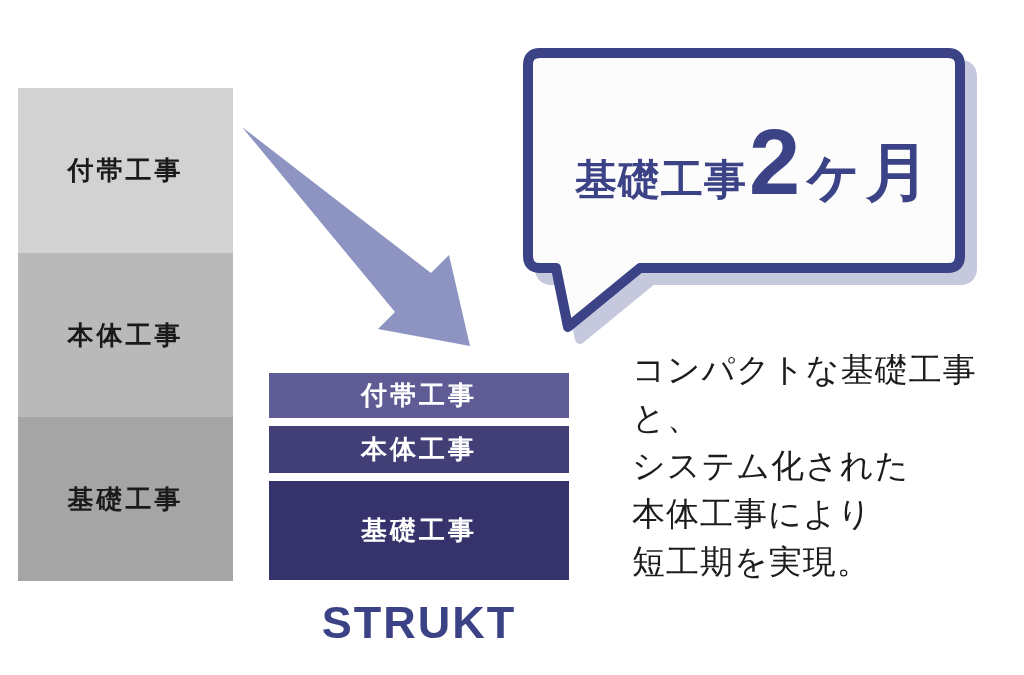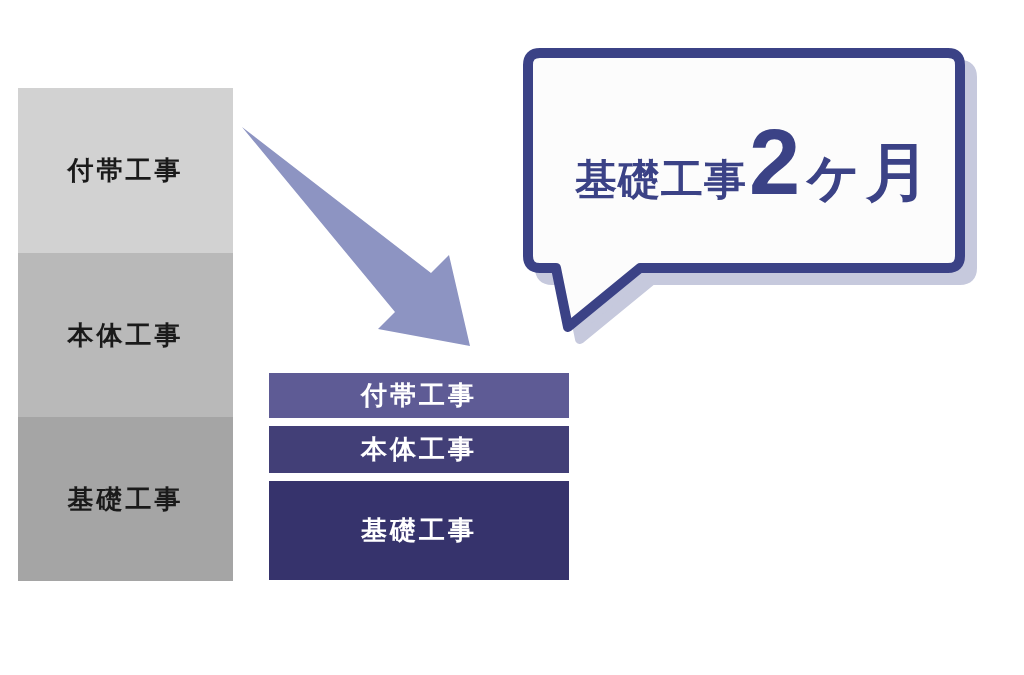--- a/index.html
+++ b/index.html
@@ -59,27 +59,34 @@
     <div class="strukt-seg strukt-seg-0" style="background-color: rgb(94, 91, 149);">
       <span class="seg-label">付帯工事</span>
     </div>
     <div class="strukt-seg strukt-seg-1" style="background-color: rgb(66, 63, 119);">
       <span class="seg-label">本体工事</span>
     </div>
     <div class="strukt-seg strukt-seg-2" style="background-color: rgb(54, 51, 108);">
       <span class="seg-label">基礎工事</span>
     </div>
   </div>
+  <div class="strukt-caption" style="color: rgb(59, 66, 134);">STRUKT</div>
 
   <svg class="overlay" viewBox="0 0 1024 675">
     <polygon points="242,127 431,273 449,255 470,346 378,329 395,312" fill="#8d94c2"></polygon>
     <path transform="translate(12,12)" d="M 540 53 H 948 Q 960 53 960 65 V 256 Q 960 268 948 268 H 640 L 568 327 L 556 268 H 540 Q 528 268 528 256 V 65 Q 528 53 540 53 Z" stroke-width="10" stroke-linejoin="round" fill="#c6c9dd" stroke="#c6c9dd"></path>
     <path d="M 540 53 H 948 Q 960 53 960 65 V 256 Q 960 268 948 268 H 640 L 568 327 L 556 268 H 540 Q 528 268 528 256 V 65 Q 528 53 540 53 Z" stroke-width="10" stroke-linejoin="round" fill="#fcfcfc" stroke="#3b4286"></path>
   </svg>
 
   <div class="bubble-line2" style="color: rgb(59, 66, 134);">
     <span class="bubble-prefix">基礎工事</span>
     <span class="bubble-number">2</span>
     <span class="bubble-unit">ヶ月</span>
   </div>
 
+  <div class="description" style="color: rgb(28, 28, 28);">
+    <div>コンパクトな基礎工事と、</div>
+    <div>システム化された</div>
+    <div>本体工事により</div>
+    <div>短工期を実現。</div>
+  </div>
 
 </div>
 
 </body></html>

